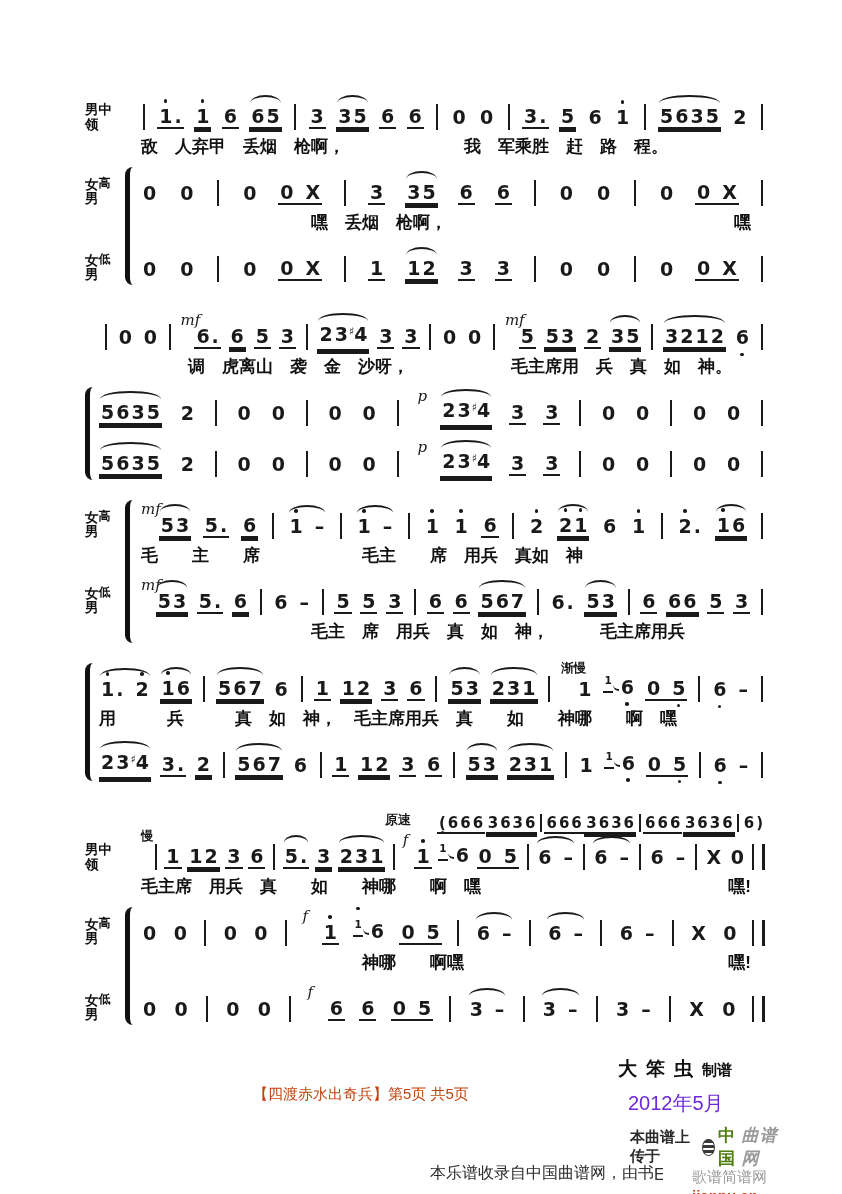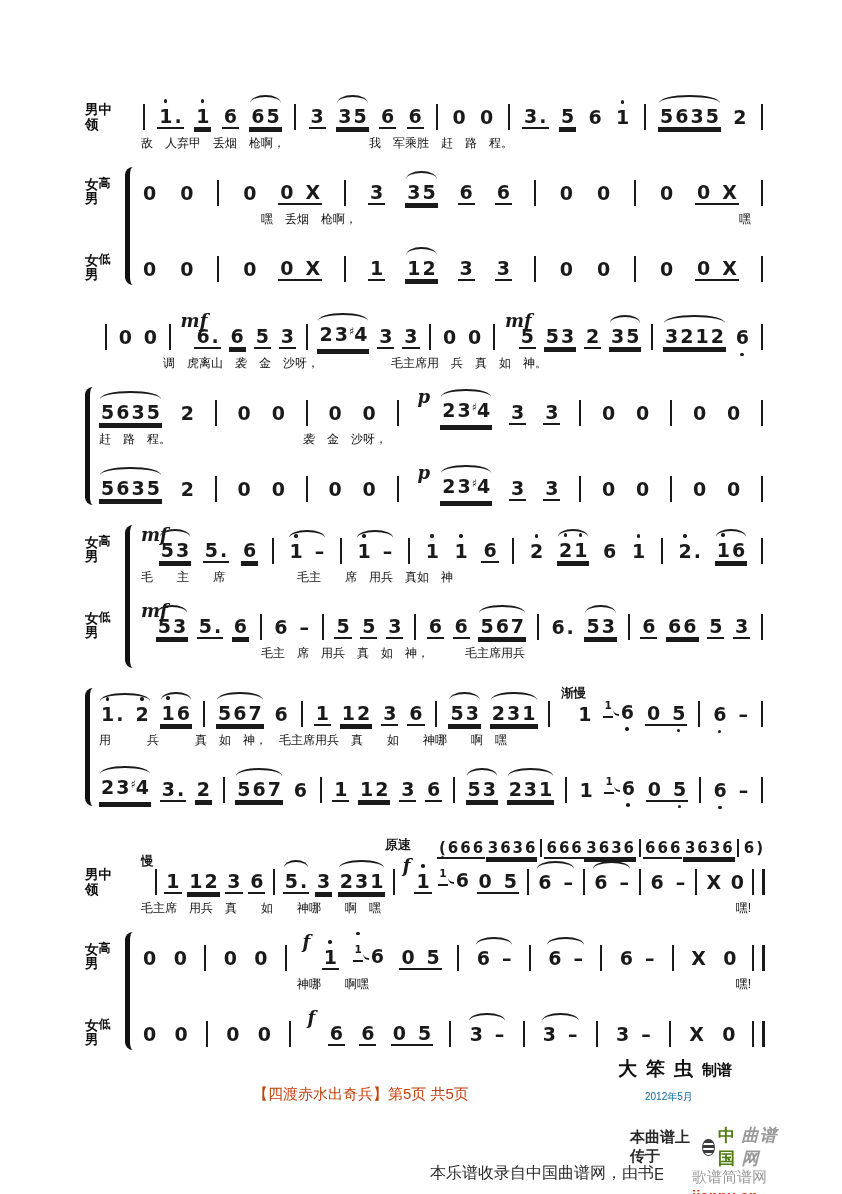--- a/index.html
+++ b/index.html
@@ -45,41 +45,41 @@
   .aug{display:inline-block;font-weight:bold;margin:0 1px;}
   .gap{display:inline-block;width:10px;}
   .paren{display:inline-block;font-weight:bold;padding:0 1px;}
   .sharp{font-size:11px;position:relative;top:-6px;margin-right:-1px;}
   .grace{font-size:10.5px;position:relative;top:-10px;padding:0 1px;border-bottom:2px solid #1a1a1a;}
   .gtie{display:inline-block;width:6px;height:8px;border-bottom:2px solid #1a1a1a;
         border-bottom-left-radius:7px;position:relative;top:-3px;margin-right:1px;}
   .bar{display:inline-block;width:2px;height:26px;background:#1a1a1a;flex:none;margin:0 2px;}
   .barfinal{display:inline-block;width:8px;height:26px;border-left:2px solid #1a1a1a;
             border-right:3.5px solid #1a1a1a;flex:none;}
-  .dyn{font-family:"DejaVu Serif",serif;font-style:italic;font-weight:bold;font-size:18px;
+  .dyn{font-family:"DejaVu Serif",serif;font-style:italic;font-weight:normal;font-size:15px;
        position:relative;top:-17px;display:inline-block;width:6px;flex:none;}
   .zhlab{font-size:12.5px;font-weight:bold;position:relative;top:-21px;display:inline-block;
          width:6px;white-space:nowrap;flex:none;font-family:Liberation Sans, sans-serif;}
   
   .lyrics-row{display:flex;justify-content:space-between;margin-top:3px;height:22px;
-              font-size:12px;font-weight:normal;color:#111;}
+              font-size:17px;font-weight:bold;color:#111;}
   .lyr-main{white-space:pre;}
   .lyr-right{white-space:pre;padding-right:14px;}
   
   .ossia-row{display:flex;align-items:center;margin-left:300px;margin-bottom:-8px;position:relative;z-index:2;}
   .ossia-label{font-size:13px;font-weight:bold;margin-right:26px;flex:none;}
   .ossia-row .notes-line{flex:1;font-size:15px;padding-top:6px;height:22px;}
   .ossia-row .bar{height:18px;}
   .ossia-row .core{line-height:17px;}
   
   .footer-left{position:absolute;left:253px;top:1085px;font-size:15px;color:#c2410c;}
   .credit{position:absolute;left:618px;top:1056px;font-size:19px;font-weight:bold;color:#111;}
   .credit .name{letter-spacing:9px;}
   .credit .suffix{font-size:15px;letter-spacing:0;}
-  .credit-date{position:absolute;left:645px;top:1090px;font-size:10px;color:#0369a1;}
+  .credit-date{position:absolute;left:628px;top:1090px;font-size:20px;color:#6d28d9;}
   .upload-line{position:absolute;left:630px;top:1124px;font-size:15px;font-weight:bold;color:#2a2a2a;
                display:flex;align-items:center;}
   .logo-circle{display:inline-block;width:15px;height:15px;border-radius:50%;margin:0 3px 0 10px;
                background:repeating-linear-gradient(#3a3a3a 0 3px,#ffffff 3px 5px);
                border:1px solid #3a3a3a;}
   .logo-cn{font-size:17px;color:#4d7c0f;}
   .logo-gray{font-style:italic;font-size:17px;color:#9a9a9a;letter-spacing:1px;}
   .bottom-note{position:absolute;left:430px;top:1163px;font-size:16px;color:#2b2b2b;}
   .cutchar{display:inline-block;width:9px;overflow:hidden;vertical-align:bottom;}
   .watermark{position:absolute;left:692px;top:1168px;font-size:15px;color:#9a9a9a;}
@@ -245,23 +245,20 @@
                 <span class="tok"><span class="core u2"><span class="g">2</span><span class="g">3</span><span class="sharp">♯</span><span class="g">4</span></span><div class="arc"></div></span>
                 <span class="tok"><span class="core u1"><span class="g">3</span></span></span>
                 <span class="tok"><span class="core u1"><span class="g">3</span></span></span>
                 <span class="bar"></span>
                 <span class="tok"><span class="core"><span class="g">0</span></span></span>
                 <span class="tok"><span class="core"><span class="g">0</span></span></span>
                 <span class="bar"></span>
                 <span class="tok"><span class="core"><span class="g">0</span></span></span>
                 <span class="tok"><span class="core"><span class="g">0</span></span></span>
                 <span class="bar"></span>
-              </div>
-              <div class="lyrics-row">
-                <span class="lyr-main">赶　路　程。　　　　　　　　　　　袭　金　沙呀，</span>
               </div>
             </div>
           </div>
           <div class="score-row nolabel">
             <div class="label-col"></div>
             <div class="row-content">
               <div class="notes-line">
                 <span class="tok"><span class="core u2"><span class="g">5</span><span class="g">6</span><span class="g">3</span><span class="g">5</span></span><div class="arc"></div></span>
                 <span class="tok"><span class="core"><span class="g">2</span></span></span>
                 <span class="bar"></span>

